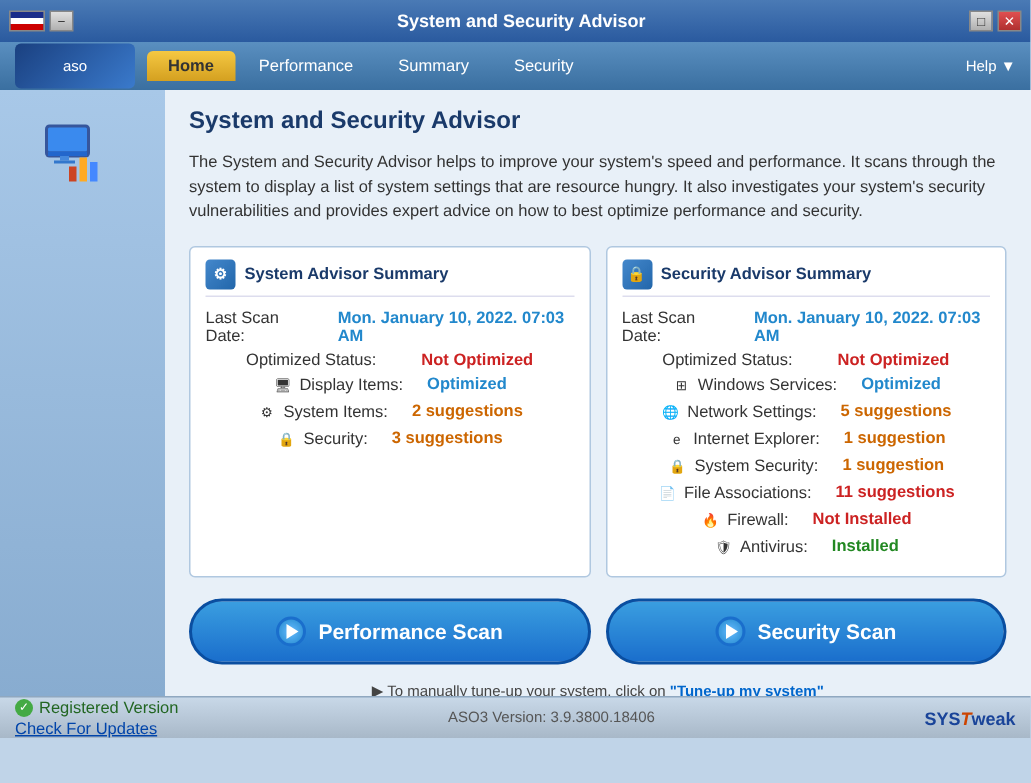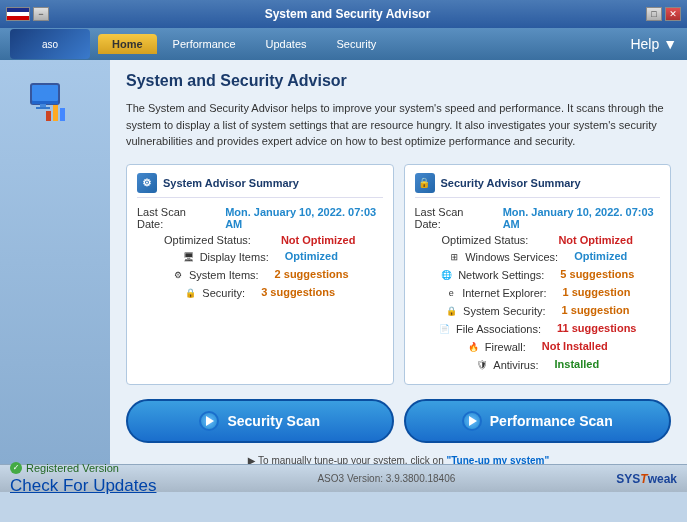--- a/index.html
+++ b/index.html
@@ -92,21 +92,21 @@
       border-radius: 4px 4px 0 0;
       font-weight: normal;
     }
     .nav-tab.active {
       background: linear-gradient(to bottom, #f5c842, #d4a020);
       color: #333;
       font-weight: bold;
     }
     .help-btn {
       color: white;
-      font-size: 14px;
+      font-size: 10px;
       cursor: pointer;
     }
 
     
     .main-area {
       display: flex;
       height: calc(522px - 28px - 32px - 30px - 28px);
     }
 
     
@@ -279,21 +279,21 @@
       display: flex;
       align-items: center;
       gap: 4px;
       color: #226622;
       font-size: 11px;
     }
     .check-updates {
       color: #0044aa;
       text-decoration: underline;
       cursor: pointer;
-      font-size: 17px;
+      font-size: 11px;
     }
     .version-text {
       font-size: 10px;
       color: #555;
       text-align: right;
     }
     .systweak-logo {
       font-size: 12px;
       font-weight: bold;
       color: #2255aa;
@@ -342,21 +342,21 @@
     <div class="title-btn">□</div>
     <div class="title-btn close">✕</div>
   </div>
 </div>
 
 <div class="nav-bar">
   <div class="nav-logo">aso</div>
   <div class="nav-tabs">
     <div class="nav-tab active">Home</div>
     <div class="nav-tab">Performance</div>
-    <div class="nav-tab">Updates</div>
+    <div class="nav-tab">Summary</div>
     <div class="nav-tab">Security</div>
   </div>
   <div class="help-btn">Help ▼</div>
 </div>
 
 <div class="main-area">
 
   <div class="left-sidebar">
     <div class="sidebar-icon">
 
@@ -479,27 +479,27 @@
           <span class="card-value val-installed">Installed</span>
         </div>
       </div>
     </div>
 
     <div class="scan-buttons-row">
       <button class="scan-btn">
         <div class="play-icon">
           <div class="play-triangle"></div>
         </div>
-        <span>Security Scan</span>
+        <span>Performance Scan</span>
       </button>
       <button class="scan-btn">
         <div class="play-icon">
           <div class="play-triangle"></div>
         </div>
-        <span>Performance Scan</span>
+        <span>Security Scan</span>
       </button>
     </div>
 
     <div class="footer-note">
       <span>▶ To manually tune-up your system, click on </span>
       <span class="tune-link">"Tune-up my system"</span>
     </div>
   </div>
 </div>
 

